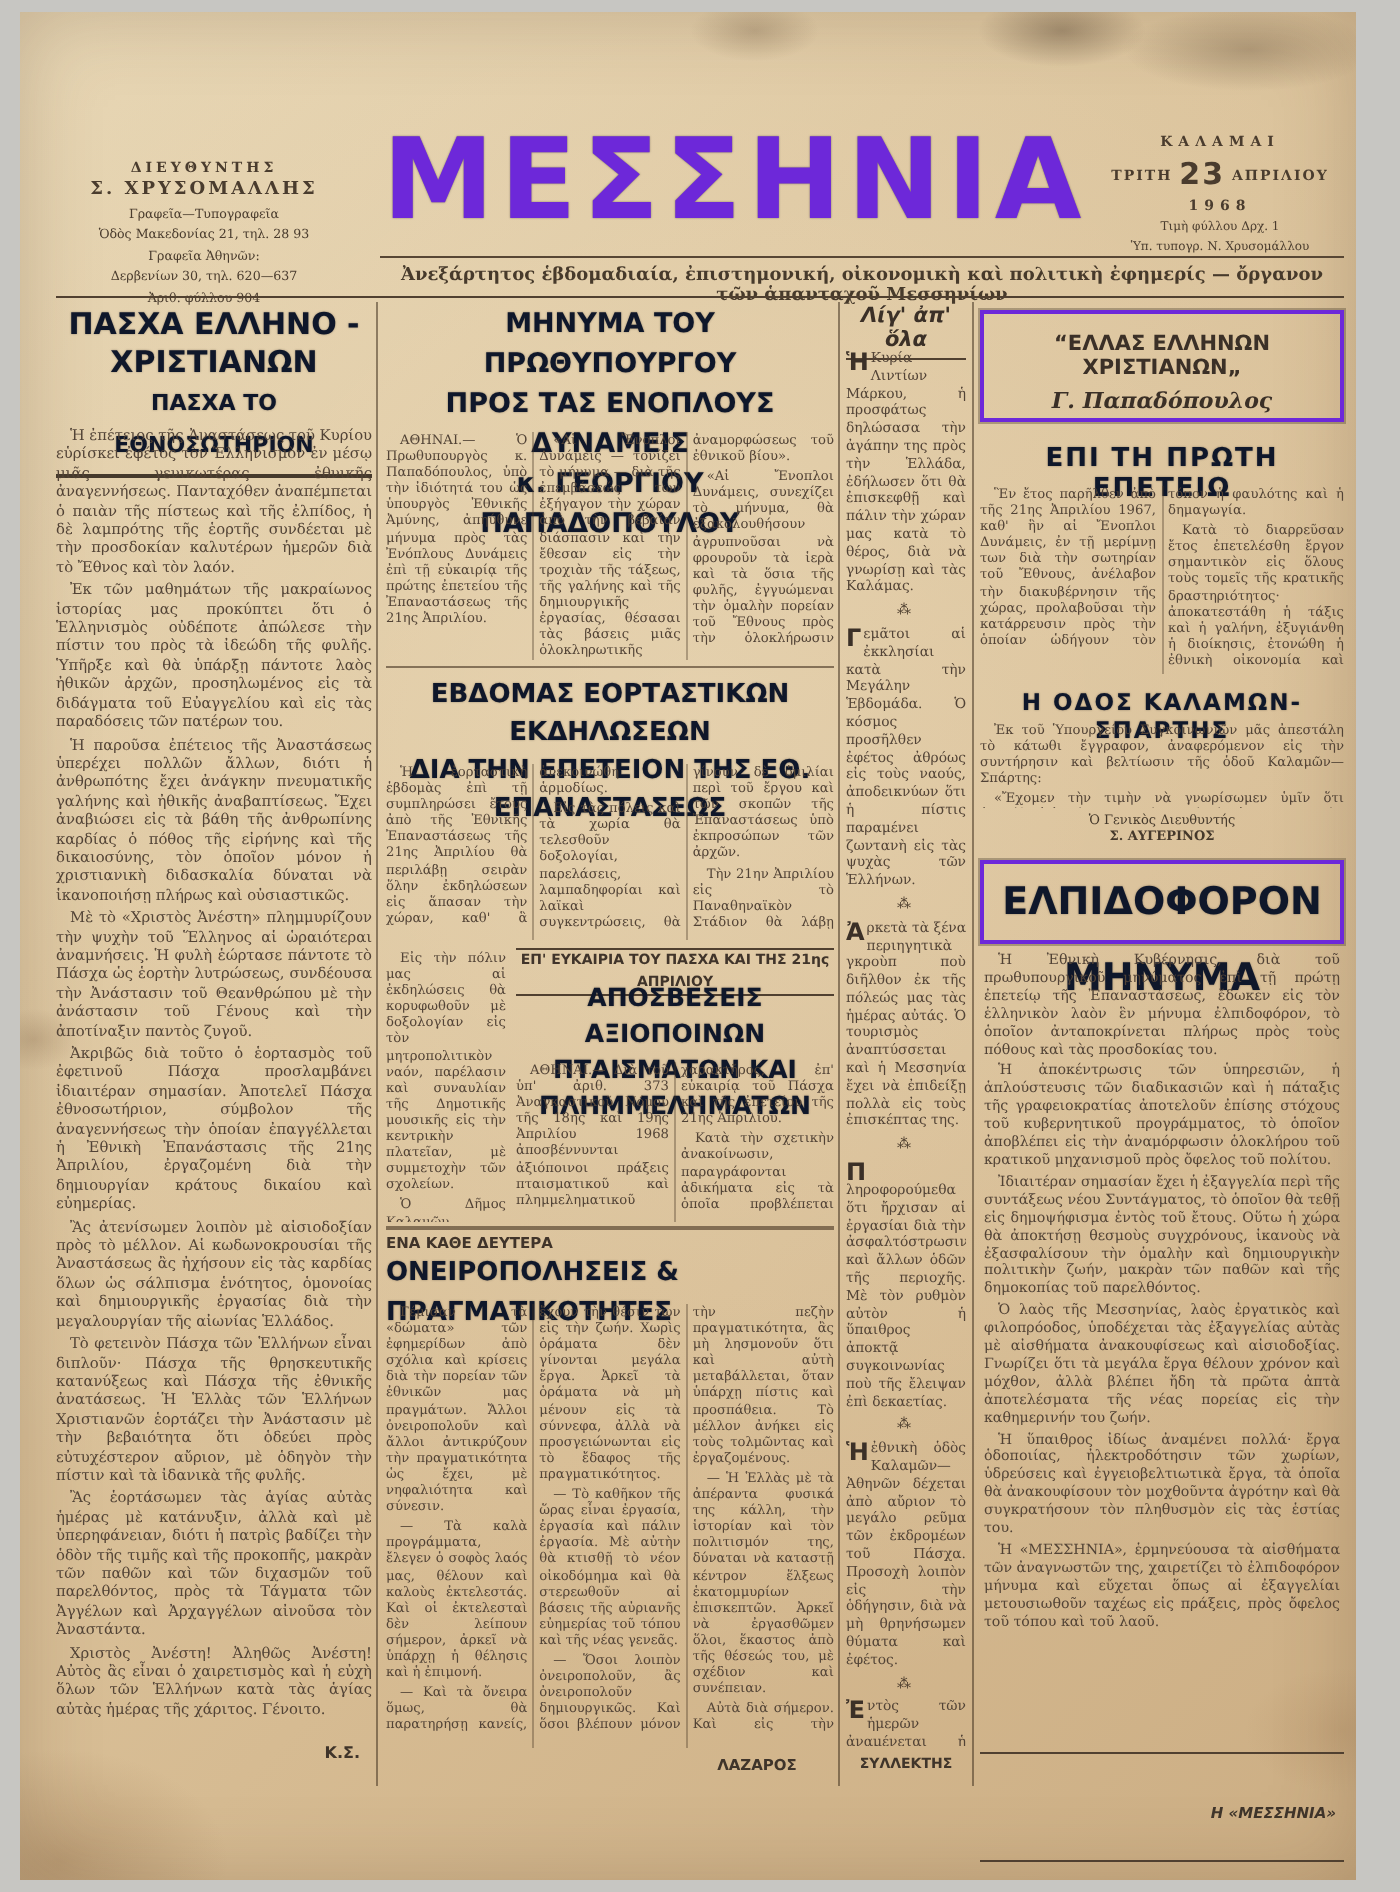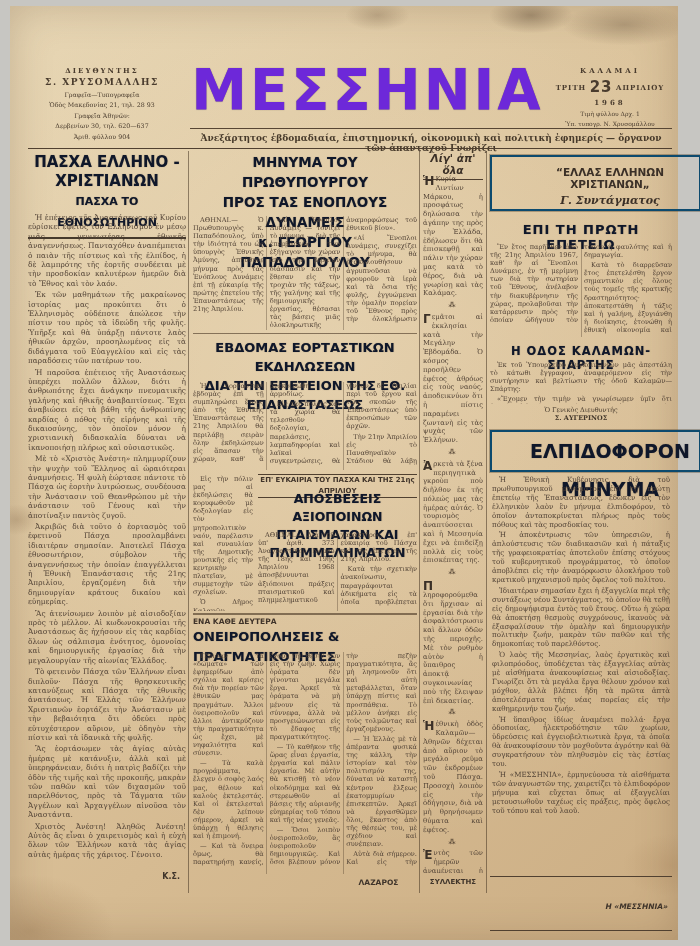--- a/index.html
+++ b/index.html
@@ -12,21 +12,21 @@
       radial-gradient(90px 30px at 92% 2%, rgba(80,60,40,.30), transparent 70%),
       radial-gradient(46px 22px at 55% 1%, rgba(90,66,42,.25), transparent 70%),
       radial-gradient(120px 80px at 3% 99%, rgba(130,92,55,.30), transparent 70%),
       radial-gradient(70px 45px at 99% 92%, rgba(150,110,70,.18), transparent 70%),
       radial-gradient(34px 22px at 1% 55%, rgba(110,80,50,.22), transparent 70%),
       radial-gradient(120% 85% at 50% 38%, rgba(255,246,222,.28), transparent 62%),
       linear-gradient(135deg,#e7d6b4 0%,#ddc69f 30%,#d6bb92 62%,#ccae84 100%);
     box-shadow:inset 0 0 40px rgba(90,65,40,.25);}
   
   .pub-block{position:absolute;left:36px;top:66px;width:132px;text-align:center;color:#4a3c2e;}
-  .pub-block .l1{font-size:7px;font-weight:bold;letter-spacing:2px;}
+  .pub-block .l1{font-size:7px;font-weight:bold;letter-spacing:2px;margin-top:13px;}
   .pub-block .l2{font-size:9px;font-weight:bold;letter-spacing:1.5px;margin-top:2px;}
   .pub-block .sm{font-size:6.3px;margin-top:3.5px;}
   .title{position:absolute;left:185px;top:60px;width:365px;text-align:center;
     font-family:"DejaVu Sans",sans-serif;font-weight:bold;font-size:56px;line-height:62px;
     letter-spacing:3px;color:#6d28d9;text-shadow:0 0 1px rgba(58,51,43,.6);}
   .issue-block{position:absolute;left:548px;top:66px;width:124px;text-align:center;color:#4a3c2e;}
   .issue-block .city{font-size:7px;font-weight:bold;letter-spacing:3px;}
   .issue-block .daterow{margin-top:3px;font-size:7px;font-weight:bold;letter-spacing:1px;}
   .issue-block .daterow .big{font-size:15px;font-family:"DejaVu Sans",sans-serif;font-weight:bold;vertical-align:-2px;}
   .issue-block .year{font-size:7px;font-weight:bold;letter-spacing:3px;margin-top:2px;}
@@ -43,21 +43,21 @@
   .hl{font-family:"DejaVu Sans",sans-serif;font-weight:bold;text-align:center;color:#0f172a;
       text-shadow:0 0 1px rgba(59,50,41,.5);}
   .kicker{font-family:"DejaVu Sans",sans-serif;font-weight:bold;text-align:center;color:#40342a;}
   .sig{font-family:"DejaVu Sans",sans-serif;font-weight:bold;color:#3f342a;}
   .hrule{position:absolute;border-top:1px solid rgba(70,52,34,.6);}
   
   .note-item{margin-bottom:3px;}
   .note-item .drop{float:left;font-family:"DejaVu Sans",sans-serif;font-weight:bold;
       font-size:12px;line-height:10px;margin:1px 1px 0 0;color:#3b3027;}
   .orn{text-align:center;font-size:7px;color:#4a3b2c;margin:3px 0;letter-spacing:2px;}
-  .boxed{border:2px solid #0c4a6e;box-shadow:0 0 0 1px rgba(70,56,40,.35);padding-left:29px;}
+  .boxed{border:2px solid #6d28d9;box-shadow:0 0 0 1px rgba(70,56,40,.35);}
 </style>
 </head>
 <body>
 
 <div id="page">
   <div class="paper"></div>
 
   <div class="pub-block">
     <div class="l1">ΔΙΕΥΘΥΝΤΗΣ</div>
     <div class="l2">Σ. ΧΡΥΣΟΜΑΛΛΗΣ</div>
@@ -75,21 +75,21 @@
     <div class="daterow">
       <span>ΤΡΙΤΗ</span>
       <span class="big">23</span>
       <span>ΑΠΡΙΛΙΟΥ</span>
     </div>
     <div class="year">1968</div>
     <div class="sm">Τιμὴ φύλλου Δρχ. 1</div>
     <div class="sm">Ὑπ. τυπογρ. Ν. Χρυσομάλλου</div>
   </div>
 
-  <div class="subtitle">Ἀνεξάρτητος ἑβδομαδιαία, ἐπιστημονική, οἰκονομικὴ καὶ πολιτικὴ ἐφημερίς — ὄργανον τῶν ἁπανταχοῦ Γνωρίζει</div>
+  <div class="subtitle">Ἀνεξάρτητος ἑβδομαδιαία, ἐπιστημονική, οἰκονομικὴ καὶ πολιτικὴ ἐφημερίς — ὄργανον τῶν ἁπανταχοῦ Μεσσηνίων</div>
   <div class="mast-rule"></div>
 
   <div class="vrule" style="left:188px"></div>
   <div class="vrule" style="left:419px"></div>
   <div class="vrule" style="left:486px"></div>
 
   <div style="position:absolute;left:28px;top:153px;width:158px;">
     <div class="hl" style="font-size:15px;line-height:19px;">ΠΑΣΧΑ ΕΛΛΗΝΟ - ΧΡΙΣΤΙΑΝΩΝ</div>
     <div class="hl" style="font-size:11px;line-height:21px;border-bottom:2px solid #463a2c;padding-bottom:4px;">ΠΑΣΧΑ ΤΟ ΕΘΝΟΣΩΤΗΡΙΟΝ</div>
   </div>
@@ -170,21 +170,21 @@
       <div class="note-item"><span class="drop">Π</span>ληροφορούμεθα ὅτι ἤρχισαν αἱ ἐργασίαι διὰ τὴν ἀσφαλτόστρωσιν καὶ ἄλλων ὁδῶν τῆς περιοχῆς. Μὲ τὸν ρυθμὸν αὐτὸν ἡ ὕπαιθρος ἀποκτᾷ συγκοινωνίας ποὺ τῆς ἔλειψαν ἐπὶ δεκαετίας.</div>
       <div class="orn">⁂</div>
       <div class="note-item"><span class="drop">Ἡ</span> ἐθνικὴ ὁδὸς Καλαμῶν—Ἀθηνῶν δέχεται ἀπὸ αὔριον τὸ μεγάλο ρεῦμα τῶν ἐκδρομέων τοῦ Πάσχα. Προσοχὴ λοιπὸν εἰς τὴν ὁδήγησιν, διὰ νὰ μὴ θρηνήσωμεν θύματα καὶ ἐφέτος.</div>
       <div class="orn">⁂</div>
       <div class="note-item"><span class="drop">Ἐ</span>ντὸς τῶν ἡμερῶν ἀναμένεται ἡ ἀνακοίνωσις τοῦ προγράμματος τῶν πολιτιστικῶν ἐκδηλώσεων τοῦ θέρους. Ἡ πόλις μας δικαιοῦται πλουσίου προγράμματος.</div>
     </div>
   <div class="sig" style="position:absolute;left:423px;top:878px;width:60px;text-align:center;font-size:7px;">ΣΥΛΛΕΚΤΗΣ</div>
 
   <div class="boxed" style="position:absolute;left:490px;top:155px;width:178px;height:52px;text-align:center;">
     <div style="font-family:'DejaVu Sans',sans-serif;font-weight:bold;font-size:10.5px;margin-top:9px;color:#3b3027;">“ΕΛΛΑΣ ΕΛΛΗΝΩΝ ΧΡΙΣΤΙΑΝΩΝ„</div>
-    <div style="font-family:'DejaVu Serif',serif;font-weight:bold;font-style:italic;font-size:11px;margin-top:4px;color:#3b3027;">Γ. Συντάγματος</div>
+    <div style="font-family:'DejaVu Serif',serif;font-weight:bold;font-style:italic;font-size:11px;margin-top:4px;color:#3b3027;">Γ. Παπαδόπουλος</div>
   </div>
 
   <div class="hl" style="position:absolute;left:490px;top:222px;width:182px;font-size:13px;letter-spacing:1px;">ΕΠΙ ΤΗ ΠΡΩΤΗ ΕΠΕΤΕΙΩ</div>
   <div class="bt cols2" style="position:absolute;left:490px;top:243px;width:182px;height:94px;font-size:6.6px;line-height:8.1px;">
       <p>Ἓν ἔτος παρῆλθεν ἀπὸ τῆς 21ης Ἀπριλίου 1967, καθ' ἣν αἱ Ἔνοπλοι Δυνάμεις, ἐν τῇ μερίμνῃ των διὰ τὴν σωτηρίαν τοῦ Ἔθνους, ἀνέλαβον τὴν διακυβέρνησιν τῆς χώρας, προλαβοῦσαι τὴν κατάρρευσιν πρὸς τὴν ὁποίαν ὡδήγουν τὸν τόπον ἡ φαυλότης καὶ ἡ δημαγωγία.</p>
       <p>Κατὰ τὸ διαρρεῦσαν ἔτος ἐπετελέσθη ἔργον σημαντικὸν εἰς ὅλους τοὺς τομεῖς τῆς κρατικῆς δραστηριότητος· ἀποκατεστάθη ἡ τάξις καὶ ἡ γαλήνη, ἐξυγιάνθη ἡ διοίκησις, ἐτονώθη ἡ ἐθνικὴ οἰκονομία καὶ ἀνεπτερώθη τὸ φρόνημα τοῦ λαοῦ.</p>
     </div>
 
   <div class="hl" style="position:absolute;left:490px;top:344px;width:182px;font-size:11.5px;letter-spacing:1px;">Η ΟΔΟΣ ΚΑΛΑΜΩΝ-ΣΠΑΡΤΗΣ</div>
   <div class="bt" style="position:absolute;left:490px;top:361px;width:182px;height:43px;font-size:6.6px;line-height:8.1px;">

